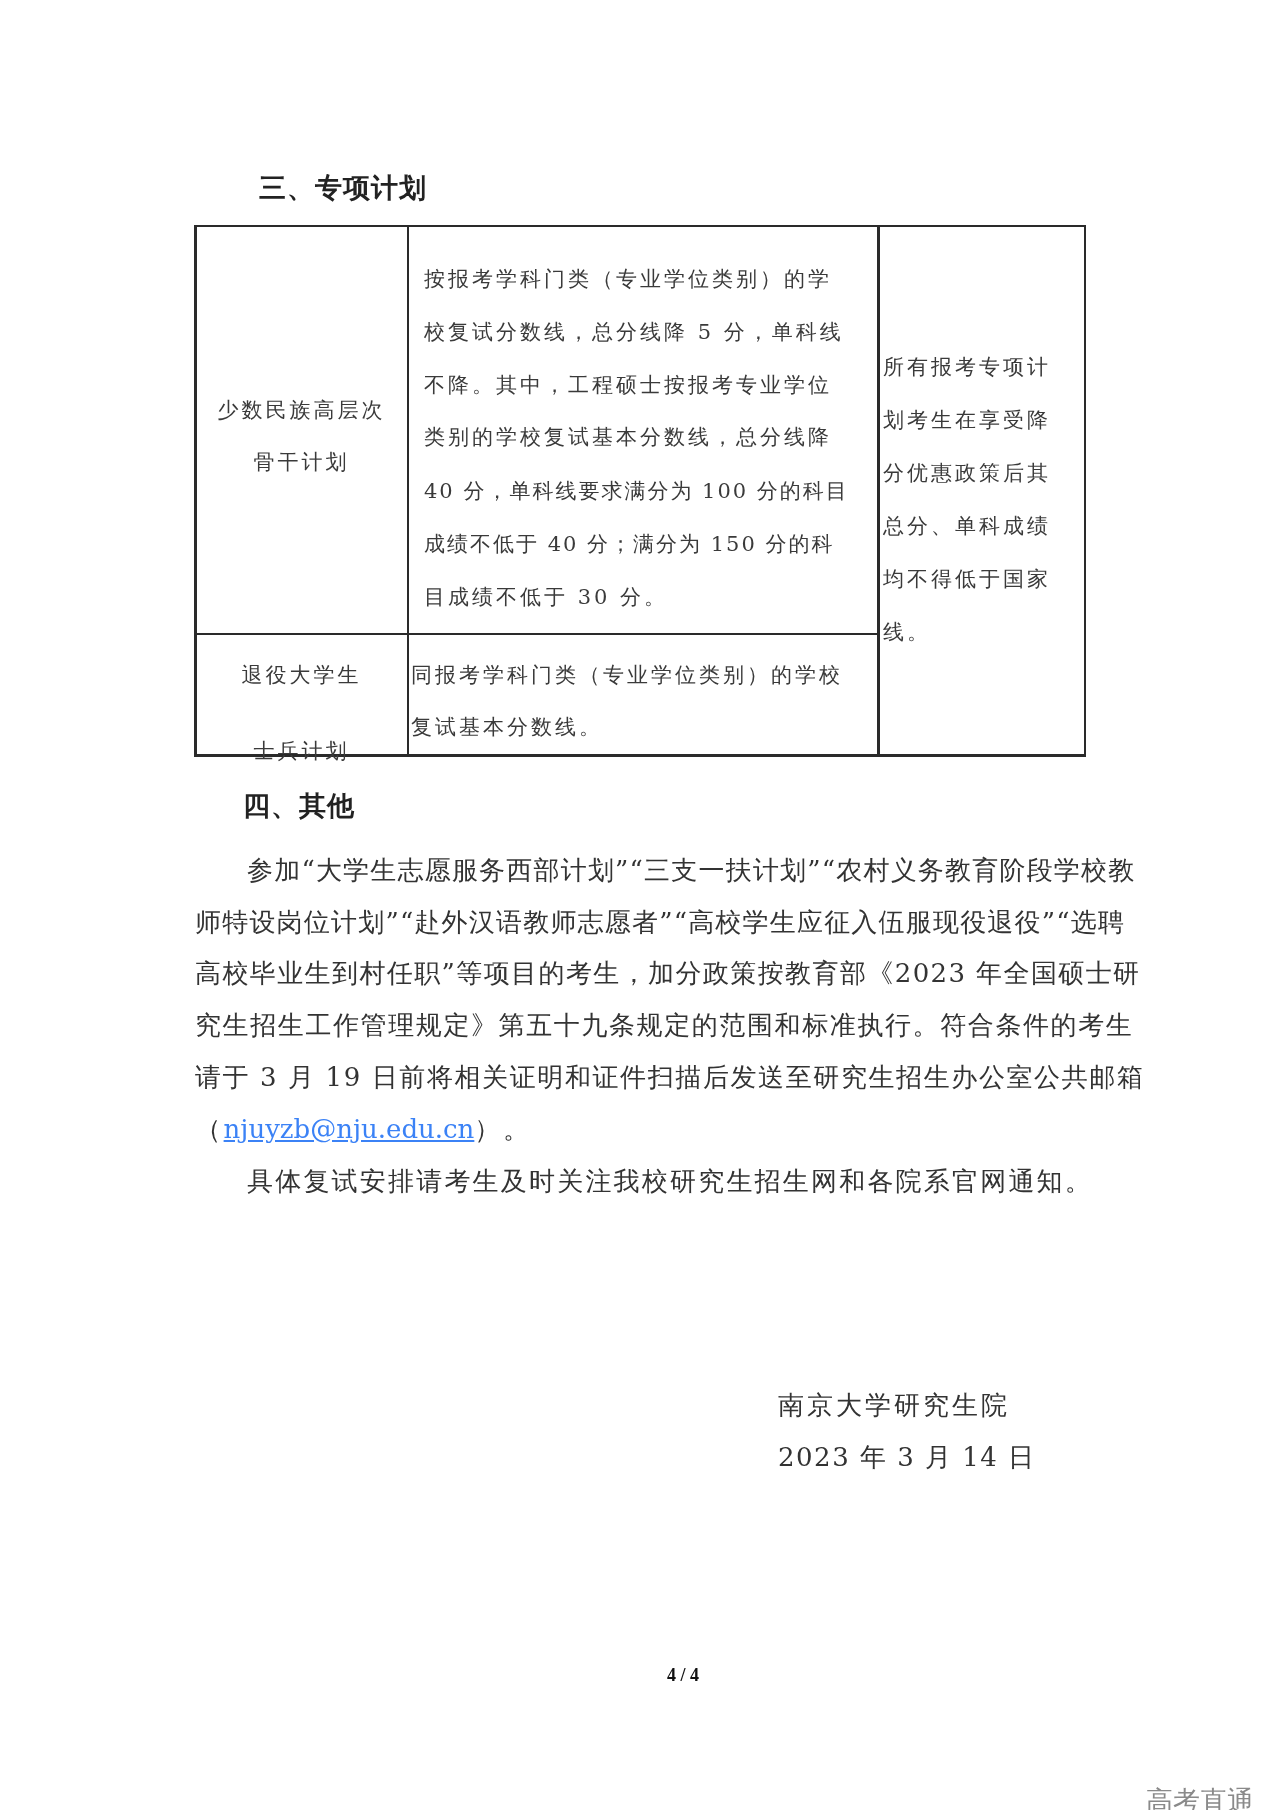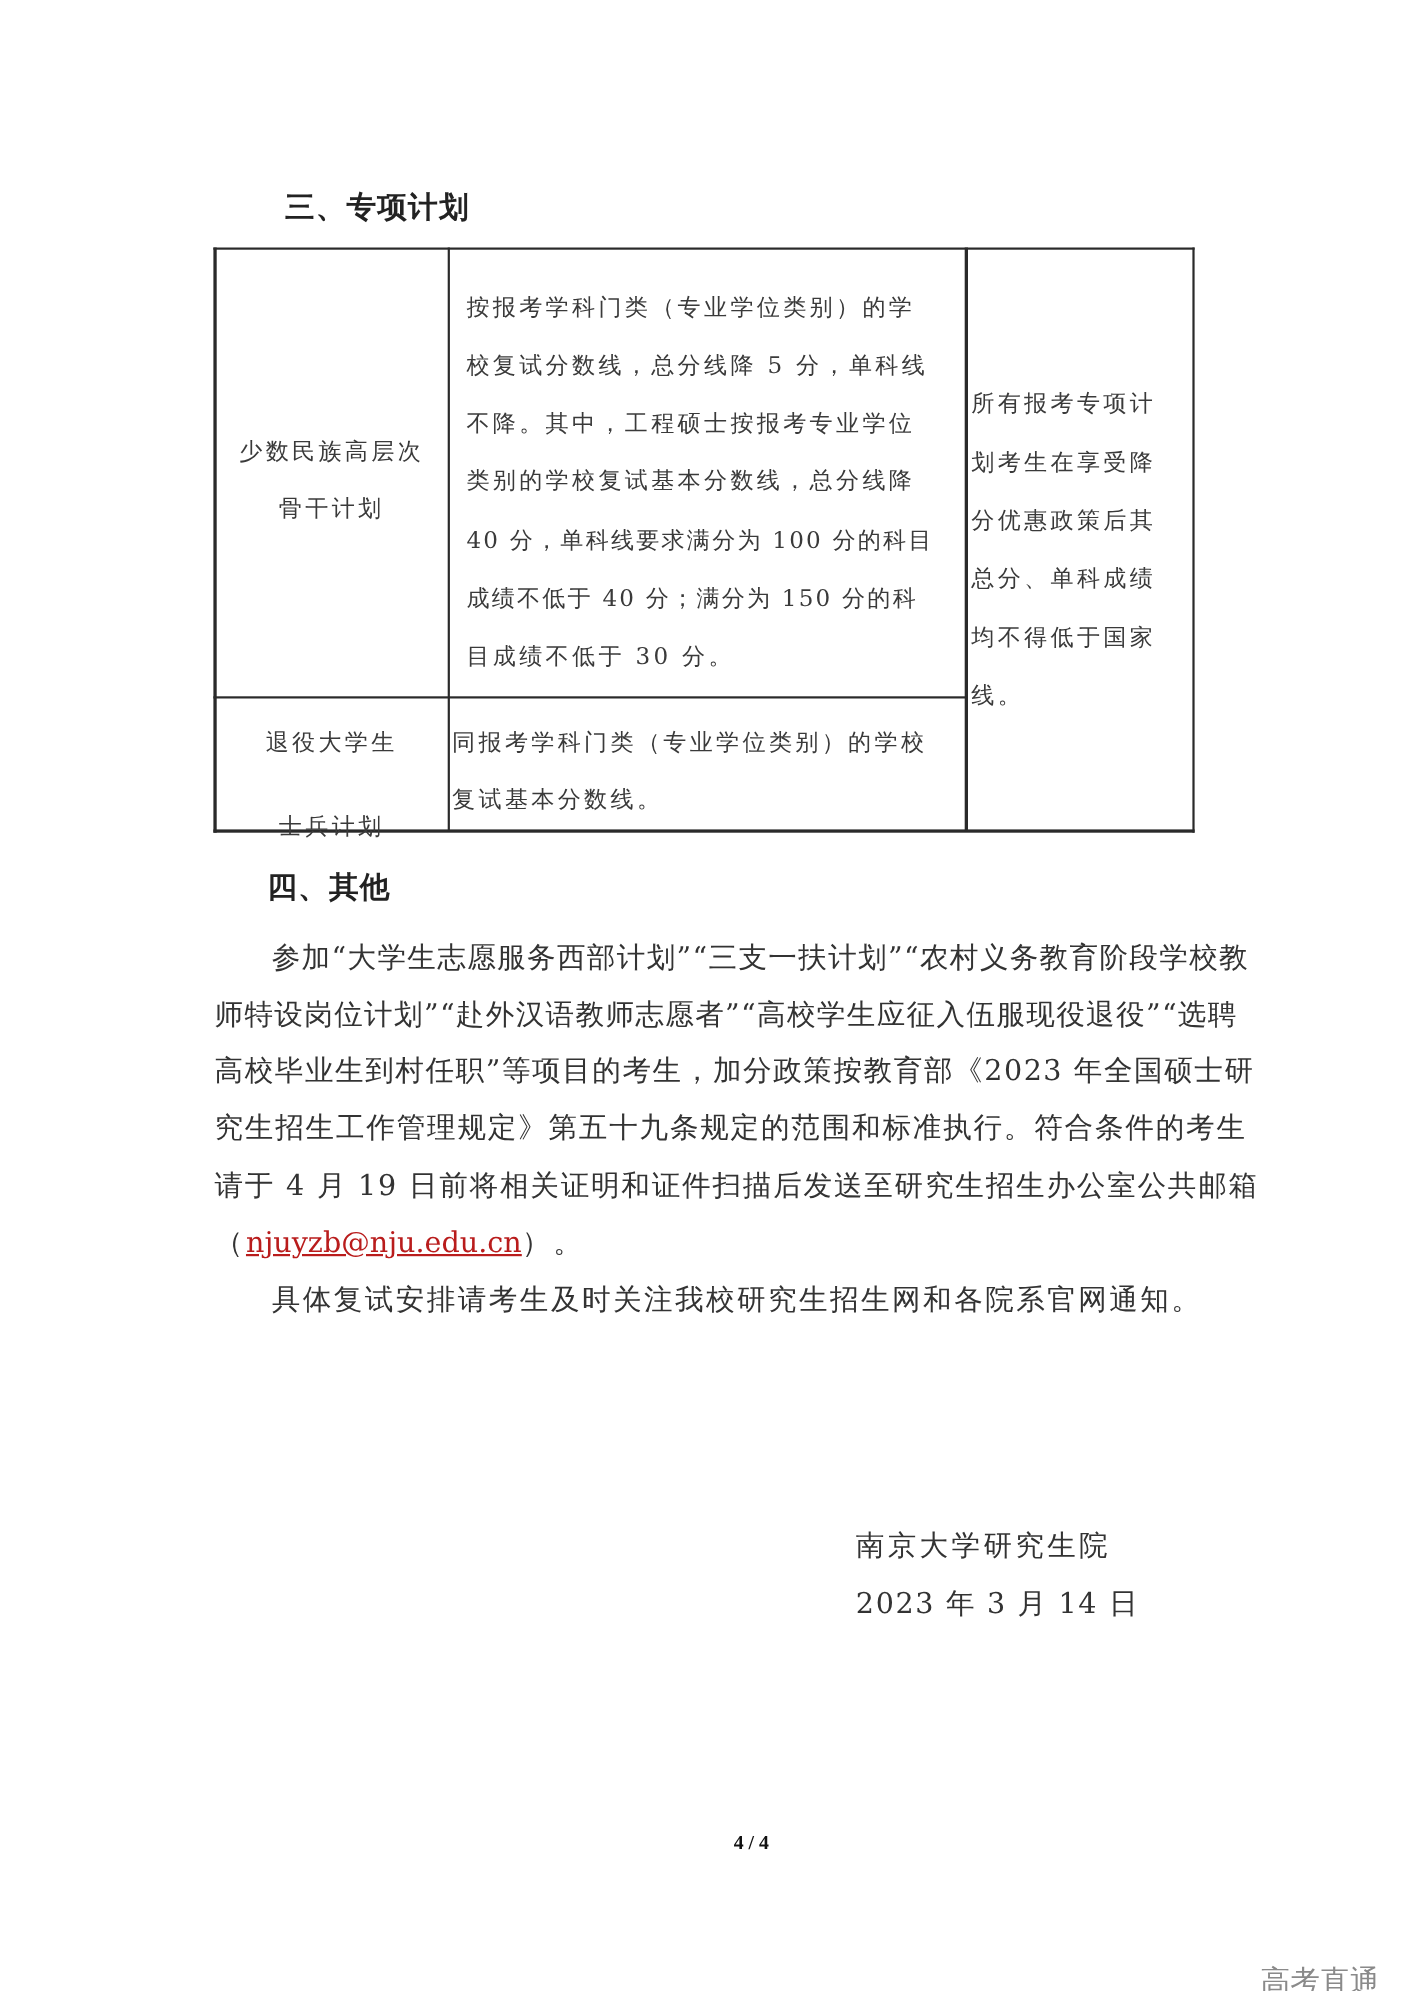--- a/index.html
+++ b/index.html
@@ -3,21 +3,21 @@
   <meta charset="utf-8">
   <style>
     html, body { margin:0; padding:0; background:#ffffff; }
     body { width:1280px; height:1810px; position:relative; overflow:hidden;
            font-family:"DejaVu Serif","Liberation Serif",serif; color:#2b2b2b; }
     .abs { position:absolute; }
     .heading { font-size:27px; font-weight:bold; color:#222; letter-spacing:1px;text-align:center; }
     .line { position:absolute; font-size:26px; white-space:nowrap; color:#333; letter-spacing:2.6px; }
     .tbl-line { background:#2a2a2a; position:absolute; }
     .cell-text { position:absolute; font-size:21px; color:#3a3a3a; white-space:nowrap; letter-spacing:3px; }
-    .link { color:#b91c1c; text-decoration:underline; }
+    .link { color:#3b82f6; text-decoration:underline; }
     .pagenum { font-size:18px; font-weight:bold; color:#111; font-family:"Liberation Serif",serif;margin-left:47px; }
     .watermark { font-family:"DejaVu Sans","Liberation Sans",sans-serif; color:#8a8a8a; font-size:27px; }
   </style>
 </head>
 <body>
 
 <div class="abs heading" style="left:259px; top:170px;">三、专项计划</div>
 
 <div>
 
@@ -62,21 +62,21 @@
   </div>
 </div>
 
 <div class="abs heading" style="left:243px; top:788px;">四、其他</div>
 
 <div>
   <div class="line" style="left:247px; top:853px; letter-spacing:1.2px;">参加“大学生志愿服务西部计划”“三支一扶计划”“农村义务教育阶段学校教</div>
   <div class="line" style="left:195px; top:905px; letter-spacing:1.2px;">师特设岗位计划”“赴外汉语教师志愿者”“高校学生应征入伍服现役退役”“选聘</div>
   <div class="line" style="left:195px; top:956px; letter-spacing:1.4px;">高校毕业生到村任职”等项目的考生，加分政策按教育部《2023 年全国硕士研</div>
   <div class="line" style="left:195px; top:1008px; letter-spacing:1.6px;">究生招生工作管理规定》第五十九条规定的范围和标准执行。符合条件的考生</div>
-  <div class="line" style="left:195px; top:1060px; letter-spacing:1.6px;">请于 4 月 19 日前将相关证明和证件扫描后发送至研究生招生办公室公共邮箱</div>
+  <div class="line" style="left:195px; top:1060px; letter-spacing:1.6px;">请于 3 月 19 日前将相关证明和证件扫描后发送至研究生招生办公室公共邮箱</div>
   <div class="line" style="left:195px; top:1112px;">
     <span>（</span><span class="link" style="letter-spacing:0;">njuyzb@nju.edu.cn</span><span>）。</span>
   </div>
 </div>
 
 <div class="line" style="left:247px; top:1164px; letter-spacing:2.2px;">具体复试安排请考生及时关注我校研究生招生网和各院系官网通知。</div>
 
 <div class="line" style="left:778px; top:1388px; letter-spacing:3px;">南京大学研究生院</div>
 <div class="line" style="left:778px; top:1440px; letter-spacing:1.5px;">2023 年 3 月 14 日</div>
 

